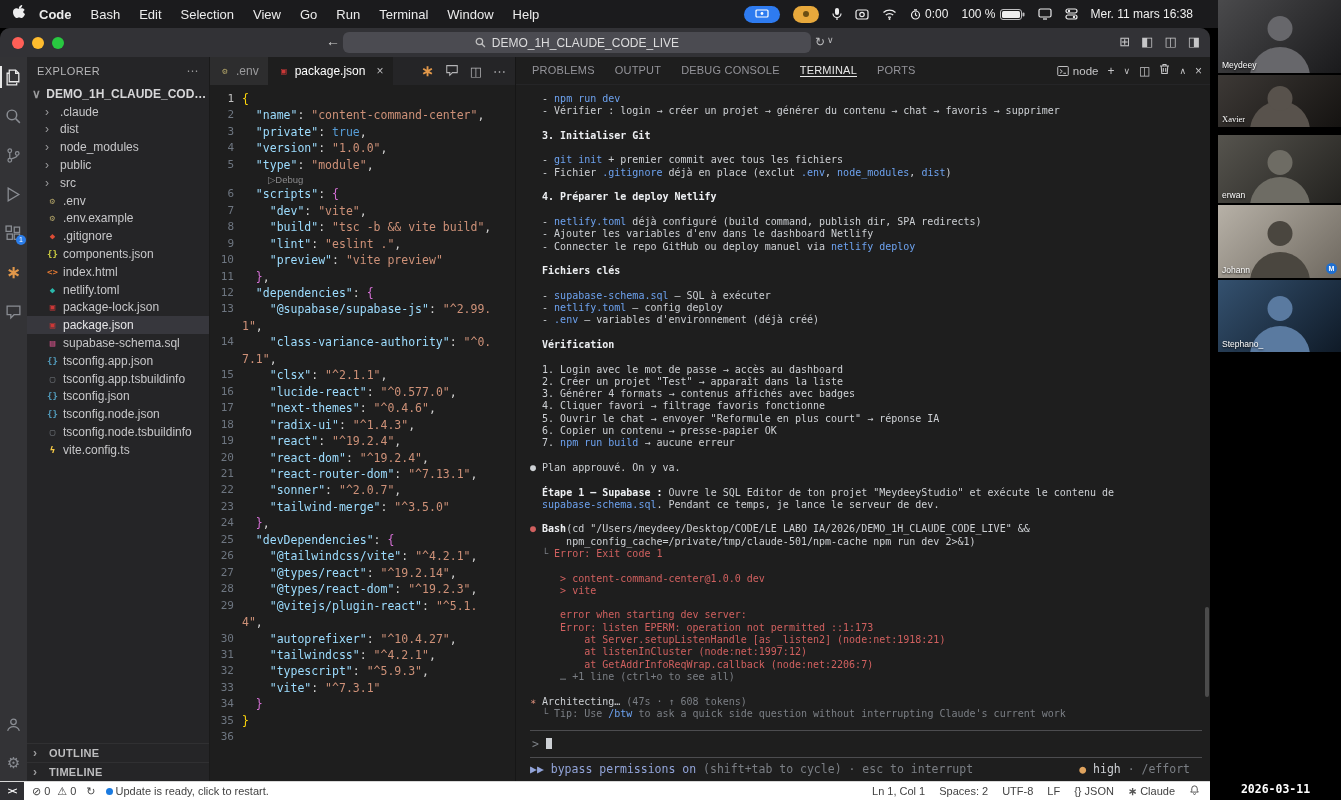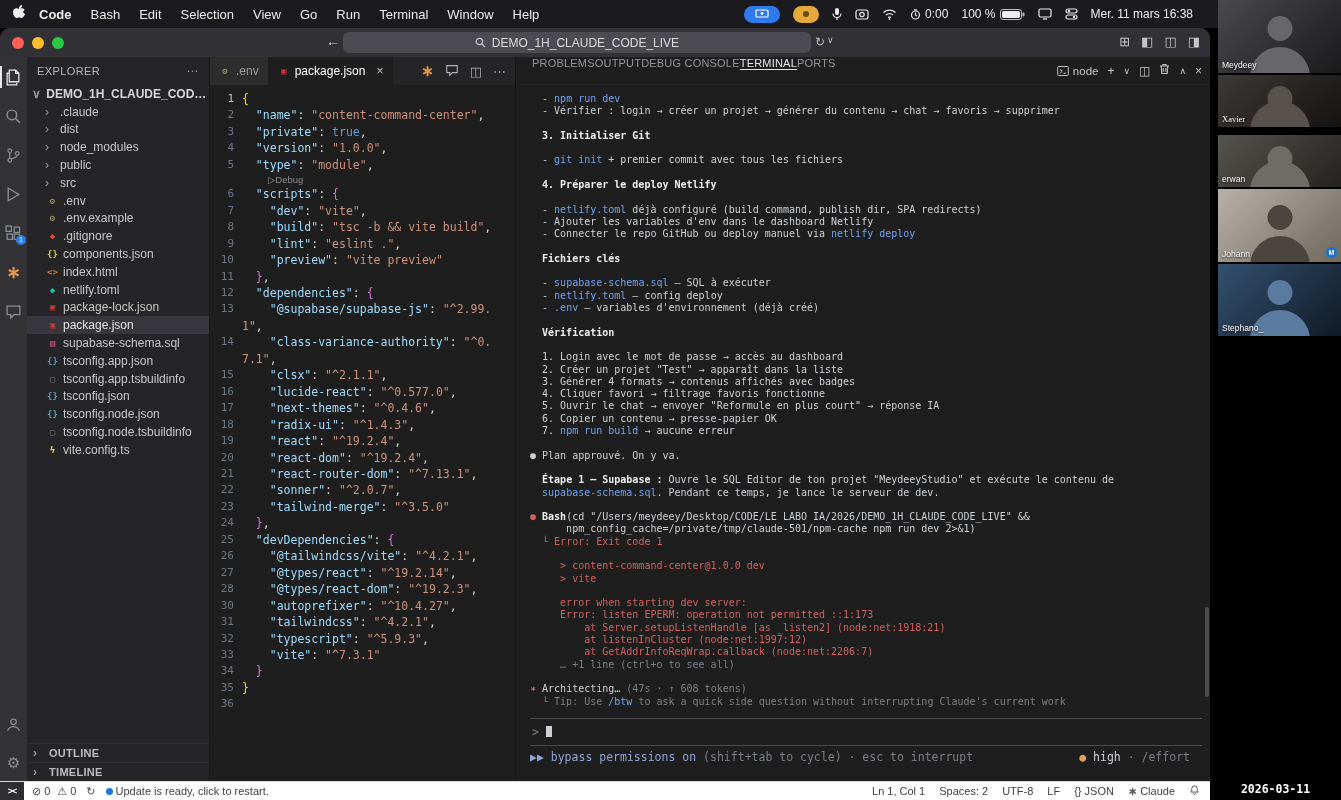--- a/index.html
+++ b/index.html
@@ -80,21 +80,21 @@
   #code { flex:1; padding:6px 0 0 6px; font-family:"DejaVu Sans Mono",monospace; overflow:hidden; }
   .crow { display:flex; }
   .ln { flex:0 0 26px; text-align:right; padding-right:8px; color:#6e7681; font-size:11px; line-height:16.45px; }
   .lc { width:256px; font-size:11.5px; line-height:16.45px; white-space:pre-wrap; word-break:break-all; }
   .lensrow { height:13px; padding-left:52px; color:#8b8b8d; font-size:9.5px; line-height:13px; font-family:Liberation Sans, sans-serif; }
   .e-p{color:#d4d4d4}.e-k{color:#9cdcfe}.e-s{color:#ce9178}.e-w{color:#569cd6}.e-g{color:#ffd70b}.e-u{color:#d670d6}
 
   
   #panel { flex:1; background:#1e1e1e; display:flex; flex-direction:column; position:relative; min-width:0; }
   #panelhead { height:28px; display:flex; align-items:stretch; padding:0 8px 0 16px; flex:0 0 28px; border-bottom:1px solid #252527; }
-  #panel-tabs { display:flex; align-items:flex-start; }
+  #panel-tabs { display:flex; gap:20px; align-items:center; }
   .ptab { display:flex; align-items:center; font-size:11px; color:#94949a; letter-spacing:.2px; border-bottom:1px solid transparent; }
   .ptab.active { color:#e7e7e7; border-bottom-color:#e7e7e7; }
   #pn-actions { margin-left:auto; display:flex; align-items:center; gap:9px; color:#c5c5c7; font-size:12px; }
   #pn-actions .nodegrp { display:flex; align-items:center; gap:4px; font-size:11.5px; }
   #term { flex:1; padding:8px 6px 0 14px; font-family:"DejaVu Sans Mono",monospace; overflow:hidden; position:relative; }
   .tline { height:12.3px; line-height:12.3px; font-size:10px; white-space:pre; }
   .s-d{color:#cdd0d4}.s-m{color:#7b7f85}.s-b{color:#edeff2;font-weight:700}.s-c{color:#6da2ef}
   .s-r{color:#d0605f}.s-p{color:#e2927e}.s-y{color:#92a4d9}.s-o{color:#dfa35e}
   #inputbox { margin:10px 2px 4px 0; border-top:1px solid #4c4c4f; border-bottom:1px solid #4c4c4f;
               padding:6px 0 6px 2px; font-size:11.5px; }
@@ -528,20 +528,24 @@
             </div>
             <div class="crow">
               <span class="ln">27</span>
               <div class="lc"><span class="e-p">    </span><span class="e-k">"@types/react"</span><span class="e-p">: </span><span class="e-s">"^19.2.14"</span><span class="e-p">,</span></div>
             </div>
             <div class="crow">
               <span class="ln">28</span>
               <div class="lc"><span class="e-p">    </span><span class="e-k">"@types/react-dom"</span><span class="e-p">: </span><span class="e-s">"^19.2.3"</span><span class="e-p">,</span></div>
             </div>
             <div class="crow">
+              <span class="ln">29</span>
+              <div class="lc"><span class="e-p">    </span><span class="e-k">"@vitejs/plugin-react"</span><span class="e-p">: </span><span class="e-s">"^5.1.4"</span><span class="e-p">,</span></div>
+            </div>
+            <div class="crow">
               <span class="ln">30</span>
               <div class="lc"><span class="e-p">    </span><span class="e-k">"autoprefixer"</span><span class="e-p">: </span><span class="e-s">"^10.4.27"</span><span class="e-p">,</span></div>
             </div>
             <div class="crow">
               <span class="ln">31</span>
               <div class="lc"><span class="e-p">    </span><span class="e-k">"tailwindcss"</span><span class="e-p">: </span><span class="e-s">"^4.2.1"</span><span class="e-p">,</span></div>
             </div>
             <div class="crow">
               <span class="ln">32</span>
               <div class="lc"><span class="e-p">    </span><span class="e-k">"typescript"</span><span class="e-p">: </span><span class="e-s">"^5.9.3"</span><span class="e-p">,</span></div>
@@ -595,20 +599,21 @@
           </div>
         </div>
         <div id="term">
           <div id="termlines">
               <div class="tline"><span class="s-d">  - </span><span class="s-c">npm run dev</span></div>
               <div class="tline"><span class="s-d">  - Vérifier : login → créer un projet → générer du contenu → chat → favoris → supprimer</span></div>
               <div class="tline"></div>
               <div class="tline"><span class="s-b">  3. Initialiser Git</span></div>
               <div class="tline"></div>
               <div class="tline"><span class="s-d">  - </span><span class="s-c">git init</span><span class="s-d"> + premier commit avec tous les fichiers</span></div>
+              <div class="tline"><span class="s-d">  - Fichier </span><span class="s-c">.gitignore</span><span class="s-d"> déjà en place (exclut </span><span class="s-c">.env</span><span class="s-d">, </span><span class="s-c">node_modules</span><span class="s-d">, </span><span class="s-c">dist</span><span class="s-d">)</span></div>
               <div class="tline"></div>
               <div class="tline"><span class="s-b">  4. Préparer le deploy Netlify</span></div>
               <div class="tline"></div>
               <div class="tline"><span class="s-d">  - </span><span class="s-c">netlify.toml</span><span class="s-d"> déjà configuré (build command, publish dir, SPA redirects)</span></div>
               <div class="tline"><span class="s-d">  - Ajouter les variables d'env dans le dashboard Netlify</span></div>
               <div class="tline"><span class="s-d">  - Connecter le repo GitHub ou deploy manuel via </span><span class="s-c">netlify deploy</span></div>
               <div class="tline"></div>
               <div class="tline"><span class="s-b">  Fichiers clés</span></div>
               <div class="tline"></div>
               <div class="tline"><span class="s-d">  - </span><span class="s-c">supabase-schema.sql</span><span class="s-d"> — SQL à exécuter</span></div>
@@ -709,21 +714,21 @@
       <div class="cam" style="height: 73px; background: linear-gradient(135deg, rgb(74, 74, 76), rgb(26, 26, 28));">
         <div class="sil-body" style="background: rgb(103, 103, 107);"></div>
         <div class="sil-head" style="background: rgb(103, 103, 107);"></div>
         <span class="cam-label">Meydeey</span>
       </div>
       <div class="cam" style="height: 52px; background: linear-gradient(135deg, rgb(61, 57, 54), rgb(21, 19, 17)); font-family: Liberation Serif, serif;">
         <div class="sil-body" style="background: rgb(88, 82, 76);"></div>
         <div class="sil-head" style="background: rgb(88, 82, 76);"></div>
         <span class="cam-label">Xavier</span>
       </div>
-      <div class="cam" style="height: 52px; background: linear-gradient(135deg, rgb(86, 84, 78), rgb(35, 34, 31)); margin-top: 8px;">
+      <div class="cam" style="height: 68px; background: linear-gradient(135deg, rgb(86, 84, 78), rgb(35, 34, 31)); margin-top: 8px;">
         <div class="sil-body" style="background: rgb(110, 108, 100);"></div>
         <div class="sil-head" style="background: rgb(110, 108, 100);"></div>
         <span class="cam-label">erwan</span>
       </div>
       <div class="cam" style="height: 73px; background: linear-gradient(135deg, rgb(183, 177, 167), rgb(110, 104, 95));">
         <div class="sil-body" style="background: rgb(74, 70, 63);"></div>
         <div class="sil-head" style="background: rgb(74, 70, 63);"></div>
         <span class="cam-label">Johann</span>
         <span class="cam-logo">M</span>
       </div>

